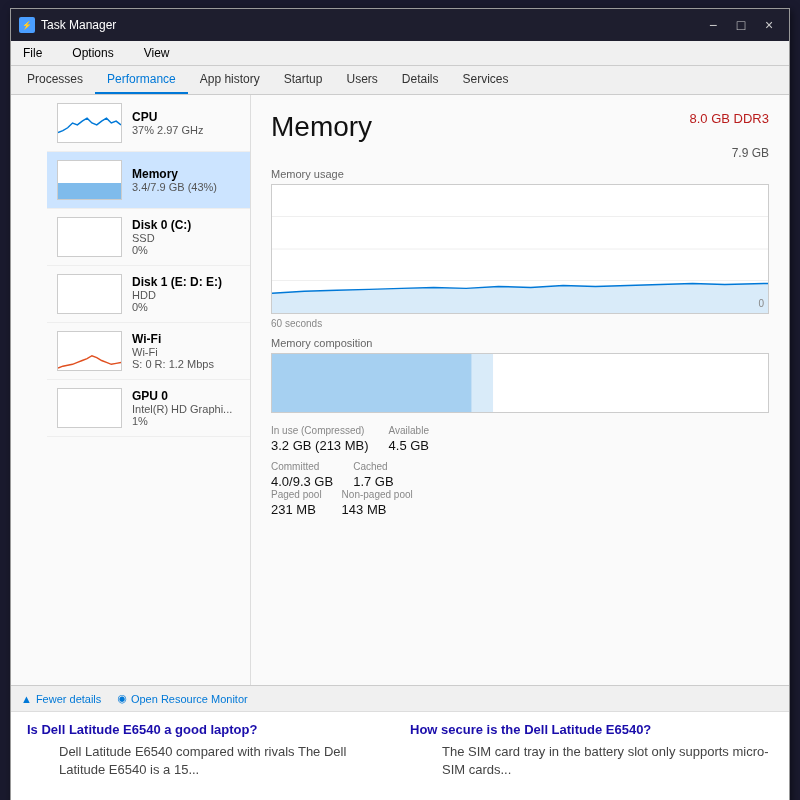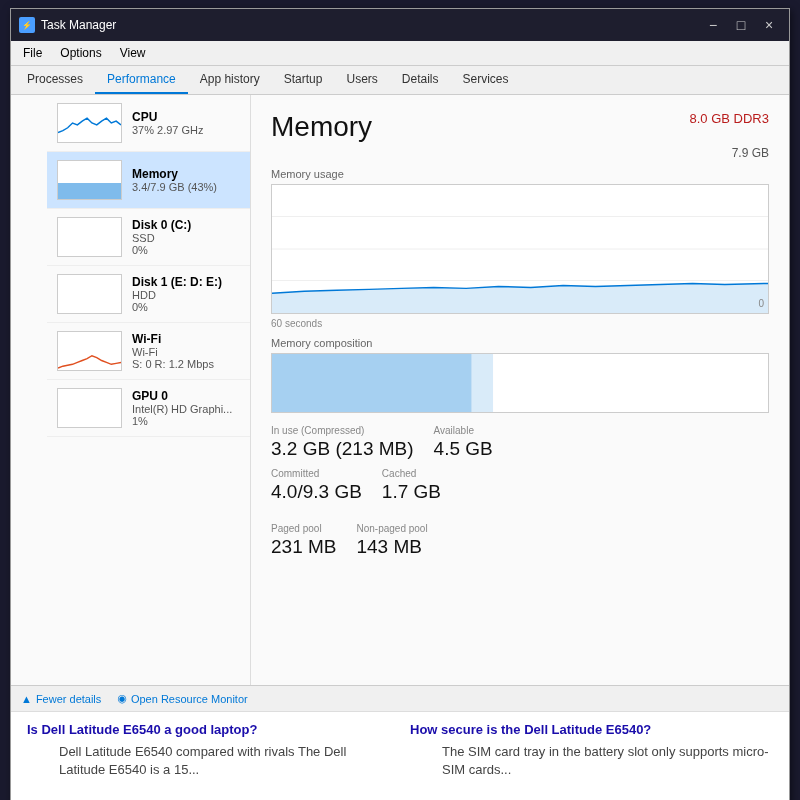--- a/index.html
+++ b/index.html
@@ -65,21 +65,21 @@
       display: flex;
       align-items: center;
       justify-content: center;
     }
 
     .menu-bar {
       background: #f0f0f0;
       border-bottom: 1px solid #ccc;
       display: flex;
       padding: 2px 4px;
-      gap: 2px;
+      gap: 14px;
       text-align: right;
     }
 
     .menu-item {
       padding: 3px 8px;
       cursor: pointer;
       font-size: 12px;
       color: #000;
     }
 
@@ -211,21 +211,21 @@
       background: #fff;
       border: 1px solid #ccc;
       width: 100%;
       height: 60px;
       position: relative;
       margin-bottom: 12px;
     }
 
     .stat-item { }
     .stat-label { font-size: 10px; color: #888; margin-bottom: 2px; }
-    .stat-value { font-size: 19px; font-weight: 300; color: #111; }
+    .stat-value { font-size: 13px; font-weight: 300; color: #111; }
     .right-stat-row {
       display: flex;
       justify-content: space-between;
       font-size: 11px;
     }
     .right-stat-label { color: #888; }
     .right-stat-value { color: #111; font-weight: 500; }
 
     .bottom-bar {
       background: #f0f0f0;
@@ -409,21 +409,21 @@
           <div style="display:flex; gap:20px; margin-bottom:8px;">
             <div class="stat-item">
               <div class="stat-label">In use (Compressed)</div>
               <div class="stat-value">3.2 GB (213 MB)</div>
             </div>
             <div class="stat-item">
               <div class="stat-label">Available</div>
               <div class="stat-value">4.5 GB</div>
             </div>
           </div>
-          <div style="display:flex; gap:20px; margin-bottom:20px;">
+          <div style="display:flex; gap:20px; margin-bottom:0;">
             <div class="stat-item">
               <div class="stat-label">Committed</div>
               <div class="stat-value">4.0/9.3 GB</div>
             </div>
             <div class="stat-item">
               <div class="stat-label">Cached</div>
               <div class="stat-value">1.7 GB</div>
             </div>
           </div>
           <div style="display:flex; gap:20px;">

